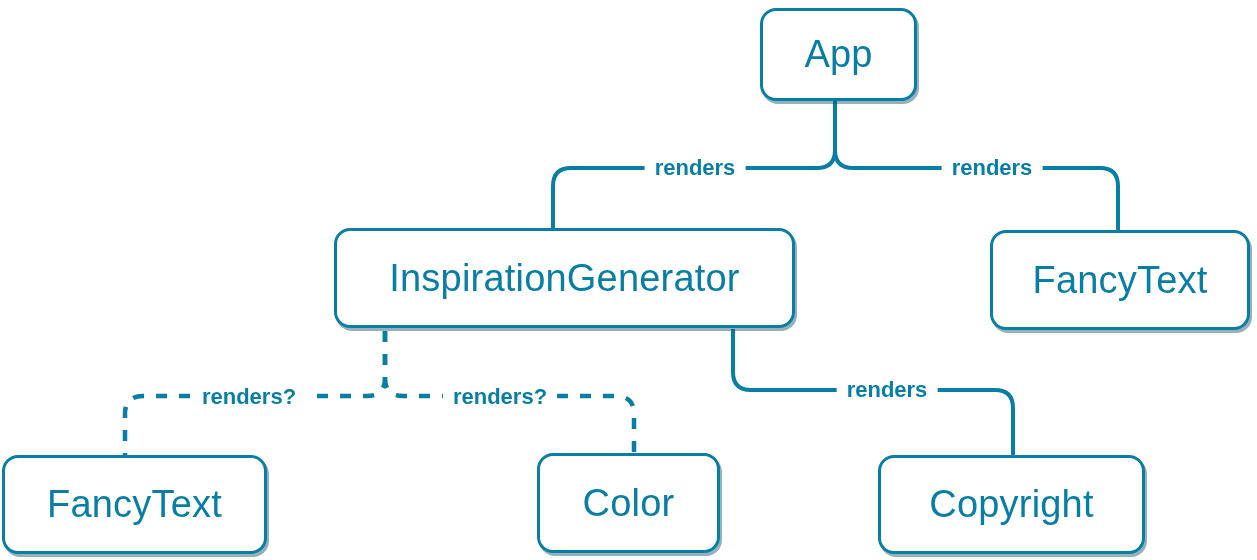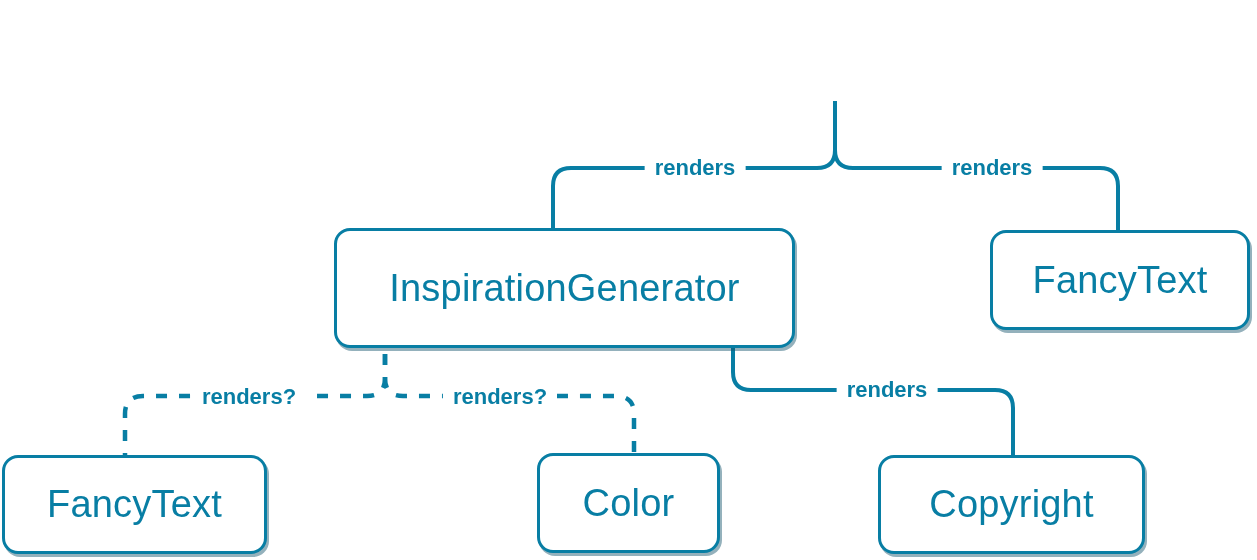--- a/index.html
+++ b/index.html
@@ -61,21 +61,21 @@
     background: var(--bg);
     padding: 0 10px;
     color: var(--accent);
     font-size: 22px;
     font-weight: bold;
     white-space: nowrap;
     line-height: 1.1;
   }
   
   .node-app                   { left: 760px; top: 8px;   width: 157px; height: 93px; }
-  .node-inspiration-generator { left: 334px; top: 228px; width: 461px; height: 120px; }
+  .node-inspiration-generator { left: 334px; top: 228px; width: 461px; height: 100px; }
   .node-fancy-text-top        { left: 990px; top: 230px; width: 260px; height: 100px; }
   .node-fancy-text-bottom     { left: 2px;   top: 455px; width: 265px; height: 99px; }
   .node-color                 { left: 537px; top: 453px; width: 183px; height: 100px; }
   .node-copyright             { left: 878px; top: 455px; width: 267px; height: 99px; }
   
   .label-app-ig        { left: 695px; top: 168px; }
   .label-app-fancy     { left: 992px; top: 168px; }
   .label-ig-fancy      { left: 249px; top: 397px; }
   .label-ig-color      { left: 500px; top: 397px; }
   .label-ig-copyright  { left: 887px; top: 390px; }
@@ -97,20 +97,23 @@
 
     <path class="dashed" d="M 385 331 L 385 378 Q 385 396 403 396 L 616 396 Q 634 396 634 414 L 634 454"></path>
   </svg>
 
   <span class="edge-label label-app-ig">renders</span>
   <span class="edge-label label-app-fancy">renders</span>
   <span class="edge-label label-ig-fancy">renders?</span>
   <span class="edge-label label-ig-color">renders?</span>
   <span class="edge-label label-ig-copyright">renders</span>
 
+  <div class="node node-app">
+    <span>App</span>
+  </div>
   <div class="node node-inspiration-generator">
     <span>InspirationGenerator</span>
   </div>
   <div class="node node-fancy-text-top">
     <span>FancyText</span>
   </div>
   <div class="node node-fancy-text-bottom">
     <span>FancyText</span>
   </div>
   <div class="node node-copyright">

